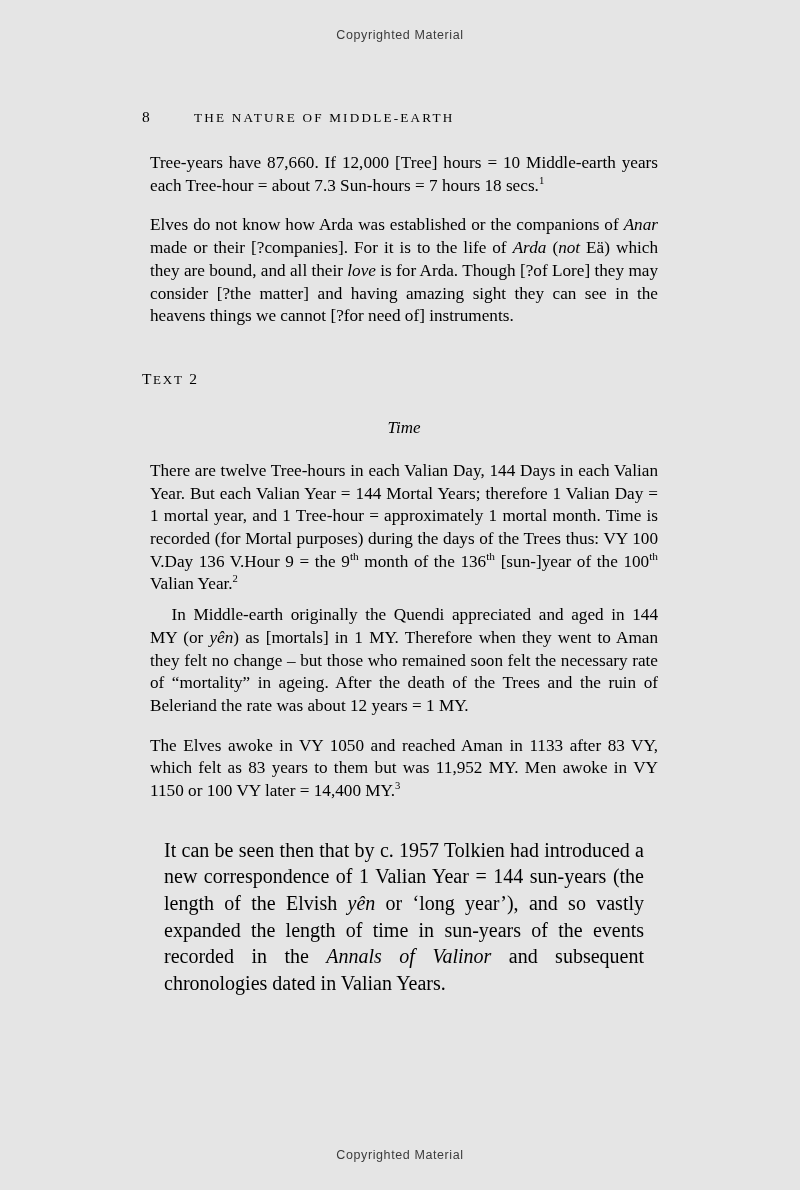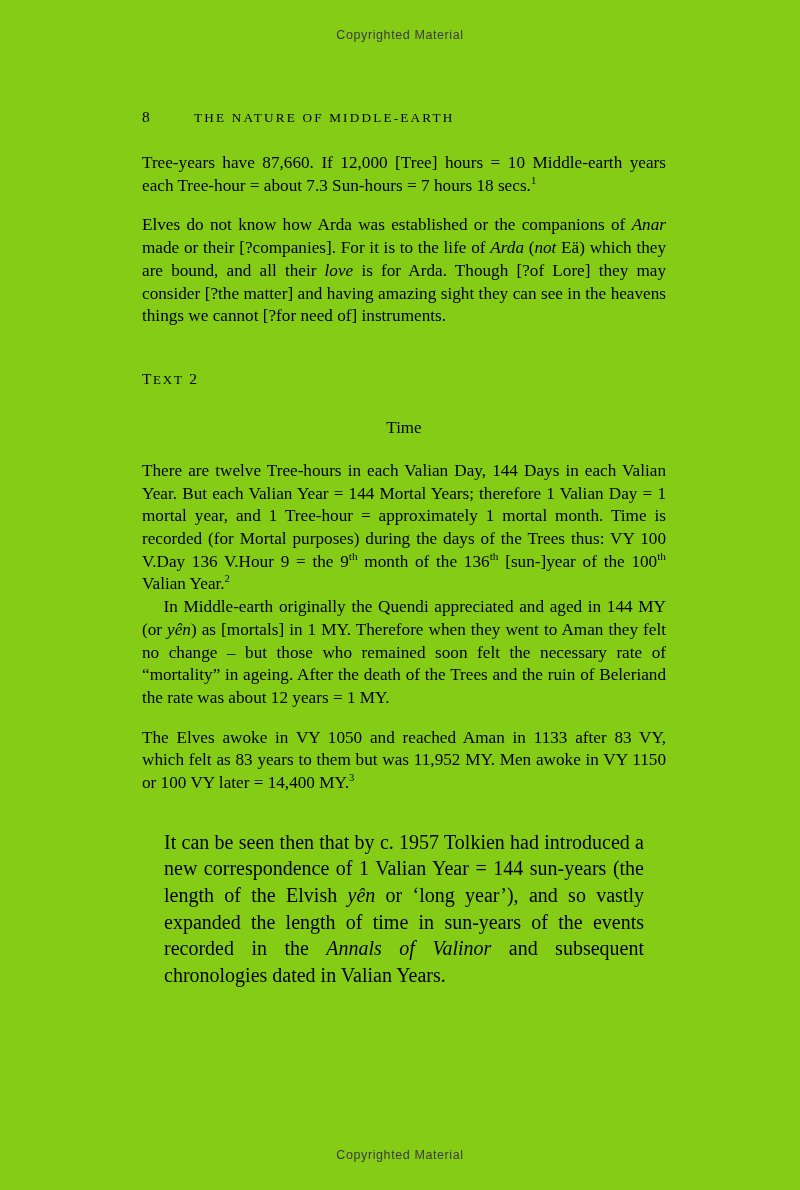--- a/index.html
+++ b/index.html
@@ -11,21 +11,21 @@
     width: 800px;
     height: 1190px;
     position: relative;
     font-family: "Liberation Serif", serif;
     color: #000000;
     overflow: hidden;
   }
   .page {
     position: absolute;
     inset: 0;
-    background: #84cc16;
+    background: #e5e5e5;
   }
   .watermark {
     position: absolute;
     left: 0;
     right: 0;
     text-align: center;
     font-family: "Liberation Sans", sans-serif;
     font-size: 12.5px;
     letter-spacing: 0.6px;
     color: #3b3b3b;
@@ -52,21 +52,21 @@
   }
   .book-title {
     font-size: 13.2px;
     letter-spacing: 2.2px;
     text-transform: uppercase;
     white-space: nowrap;
     font-family: Liberation Serif, serif;
   }
 
   p {
-    margin: 0;
+    margin: 8px;
     font-size: 17.2px;
     line-height: 1.32;
     text-align: justify;
     text-justify: inter-word;
     hyphens: none;
   }
   p.gap { margin-top: 17px; }
   p.cont { margin-top: 0; text-indent: 1.25em; }
 
   .section-label {
@@ -76,20 +76,21 @@
   }
   .section-label .small-caps {
     font-size: 13px;
     letter-spacing: 1.8px;
     text-align: center;
   }
 
   .subhead {
     margin-top: 30px;
     text-align: center;
+    font-style: italic;
     font-size: 17px;
   }
 
   .body-block { margin-top: 22px; }
 
   .quote {
     margin-top: 34px;
     margin-left: 22px;
     width: 480px;
     font-size: 20px;

